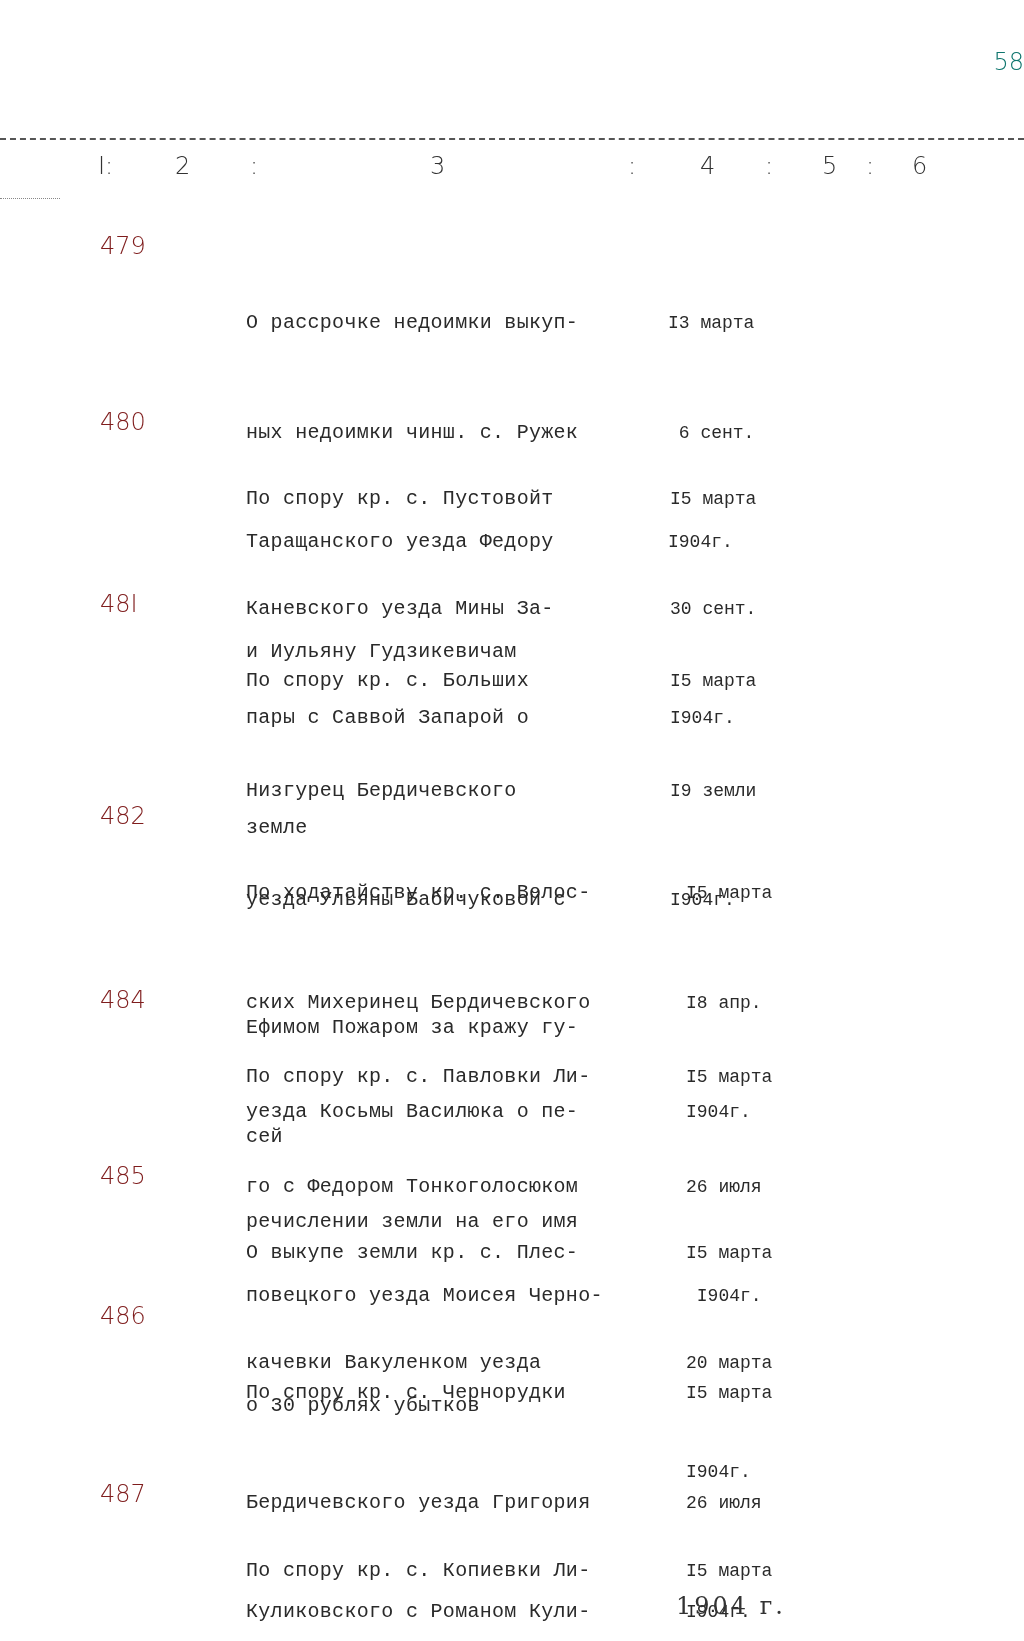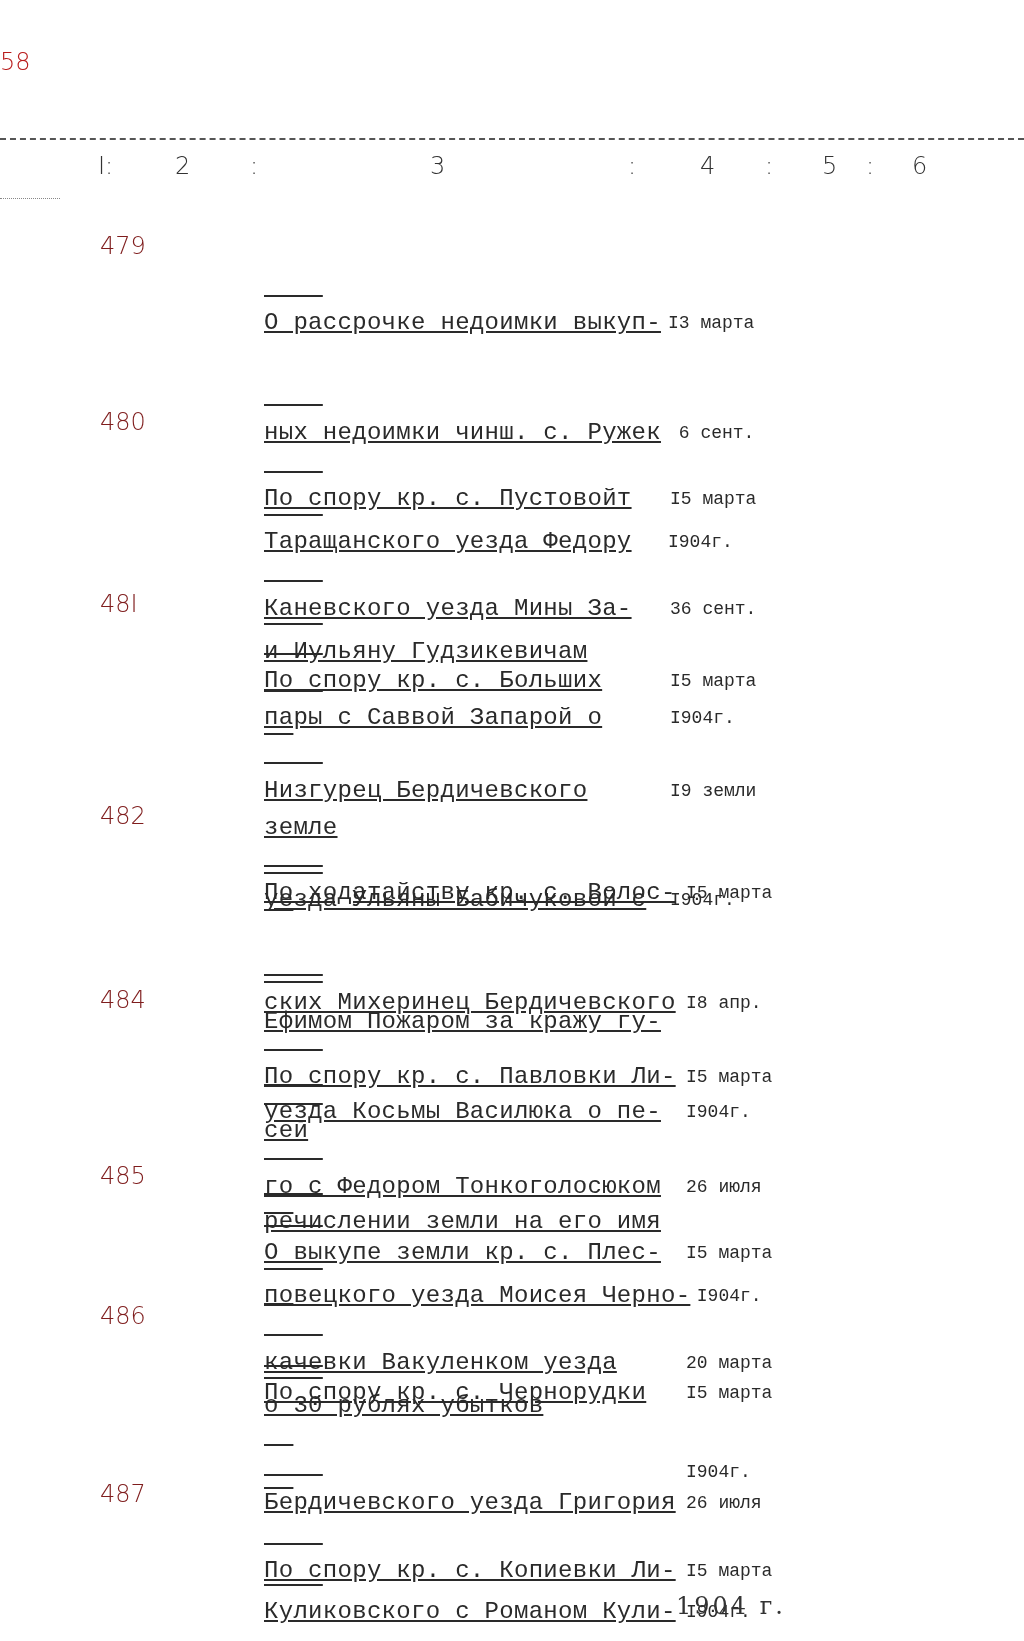--- a/index.html
+++ b/index.html
@@ -1,31 +1,31 @@
 <!DOCTYPE html>
 <html><head>
 <meta charset="utf-8">
 <style>
   html, body { margin: 0; padding: 0; background: #ffffff; }
   body { width: 1024px; height: 1641px; position: relative; overflow: hidden;
          font-family: "Liberation Mono", "DejaVu Sans Mono", monospace; color: #2a2a2a; }
-  .page-number { position: absolute; left: 0; width: 100%; top: 48px; text-align: left;
-                 font-family: "DejaVu Sans", sans-serif; font-size: 24px; font-weight: 300; color: #b91c1c; }
+  .page-number { position: absolute; left: 0; width: 100%; top: 48px; text-align: right;
+                 font-family: "DejaVu Sans", sans-serif; font-size: 24px; font-weight: 300; color: #0f766e; }
   .rule { position: absolute; left: 0; width: 1024px; top: 138px; height: 0;
           border-top: 2px dashed #555; }
   .rule2 { position: absolute; left: 0; width: 60px; top: 198px; height: 0;
            border-top: 1px dotted #888; }
   .col-header { position: absolute; top: 152px; height: 36px; font-family: "DejaVu Sans", sans-serif;
                 font-size: 24px; font-weight: 300; color: #333; }
   .col-header span { position: absolute; top: 0; }
   .entry { position: absolute; left: 0; width: 1024px; }
   .entry .num { position: absolute; left: 100px; top: 0; font-family: "DejaVu Sans", sans-serif;
                 font-size: 24px; font-weight: 300; color: #7f1d1d; }
-  .entry .desc { position: absolute; left: 264px; top: 0; font-size: 24px; line-height: 36.5px;
-                 white-space: pre; letter-spacing: 0.3px; text-decoration: underline; }
+  .entry .desc { position: absolute; left: 246px; top: 0; font-size: 20px; line-height: 36.5px;
+                 white-space: pre; letter-spacing: 0.3px; }
   .entry .dates { position: absolute; top: 0; font-size: 18px; line-height: 36.5px; white-space: pre; }
   .line { display: block; }
   .handwritten { position: absolute; font-family: "DejaVu Serif", serif; font-size: 24px; color: #333;
                  letter-spacing: 3px; }
 </style>
 </head>
 <body>
 
 <div class="page-number">58</div>
 
@@ -64,32 +64,32 @@
 <div class="entry" style="top:408px;">
   <div class="num">480</div>
   <div class="desc">
     <span class="line">По спору кр. с. Пустовойт</span>
     <span class="line">Каневского уезда Мины За-</span>
     <span class="line">пары с Саввой Запарой о</span>
     <span class="line">земле</span>
   </div>
   <div class="dates" style="left:670px;">
     <span class="line">I5 марта</span>
-    <span class="line">36 сент.</span>
+    <span class="line">30 сент.</span>
     <span class="line">I904г.</span>
   </div>
 </div>
 
 <div class="entry" style="top:590px;">
   <div class="num">48I</div>
   <div class="desc">
     <span class="line">По спору кр. с. Больших</span>
     <span class="line">Низгурец Бердичевского</span>
     <span class="line">уезда Ульяны Бабичуковой с</span>
-    <span class="line" style="margin-top:12px;">Ефимом Пожаром за кражу гу-</span>
+    <span class="line" style="margin-top:18px;">Ефимом Пожаром за кражу гу-</span>
     <span class="line">сей</span>
   </div>
   <div class="dates" style="left:670px;">
     <span class="line">I5 марта</span>
     <span class="line">I9 земли</span>
     <span class="line">I904г.</span>
   </div>
 </div>
 
 <div class="entry" style="top:802px;">

